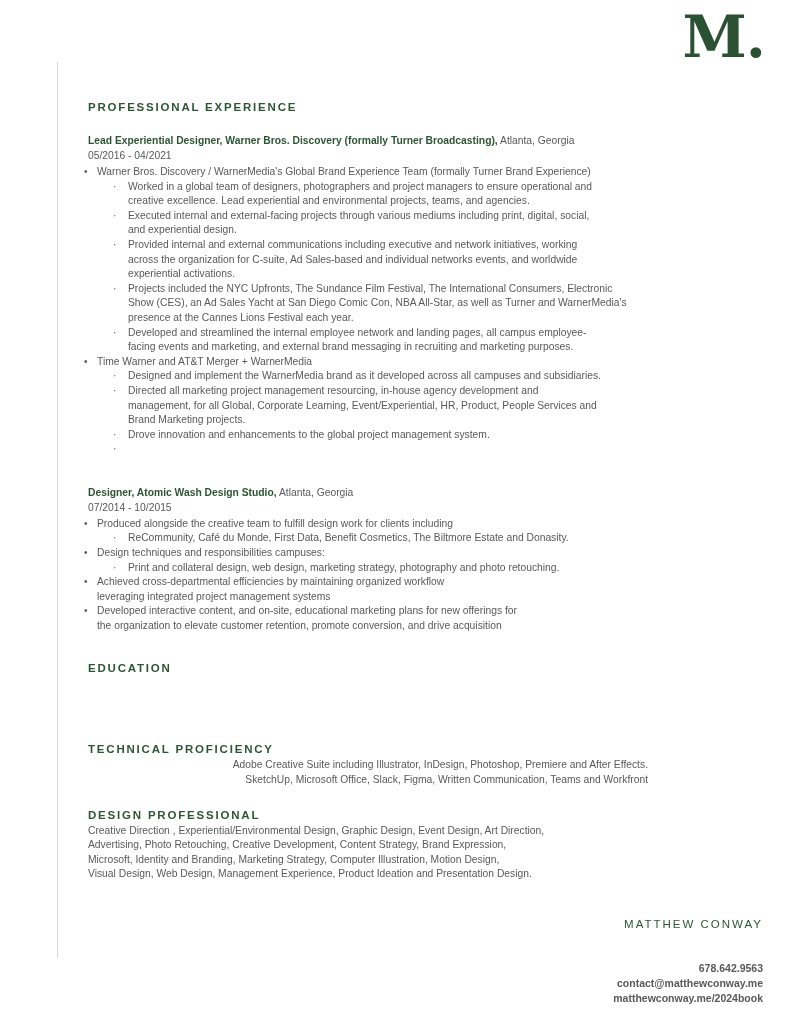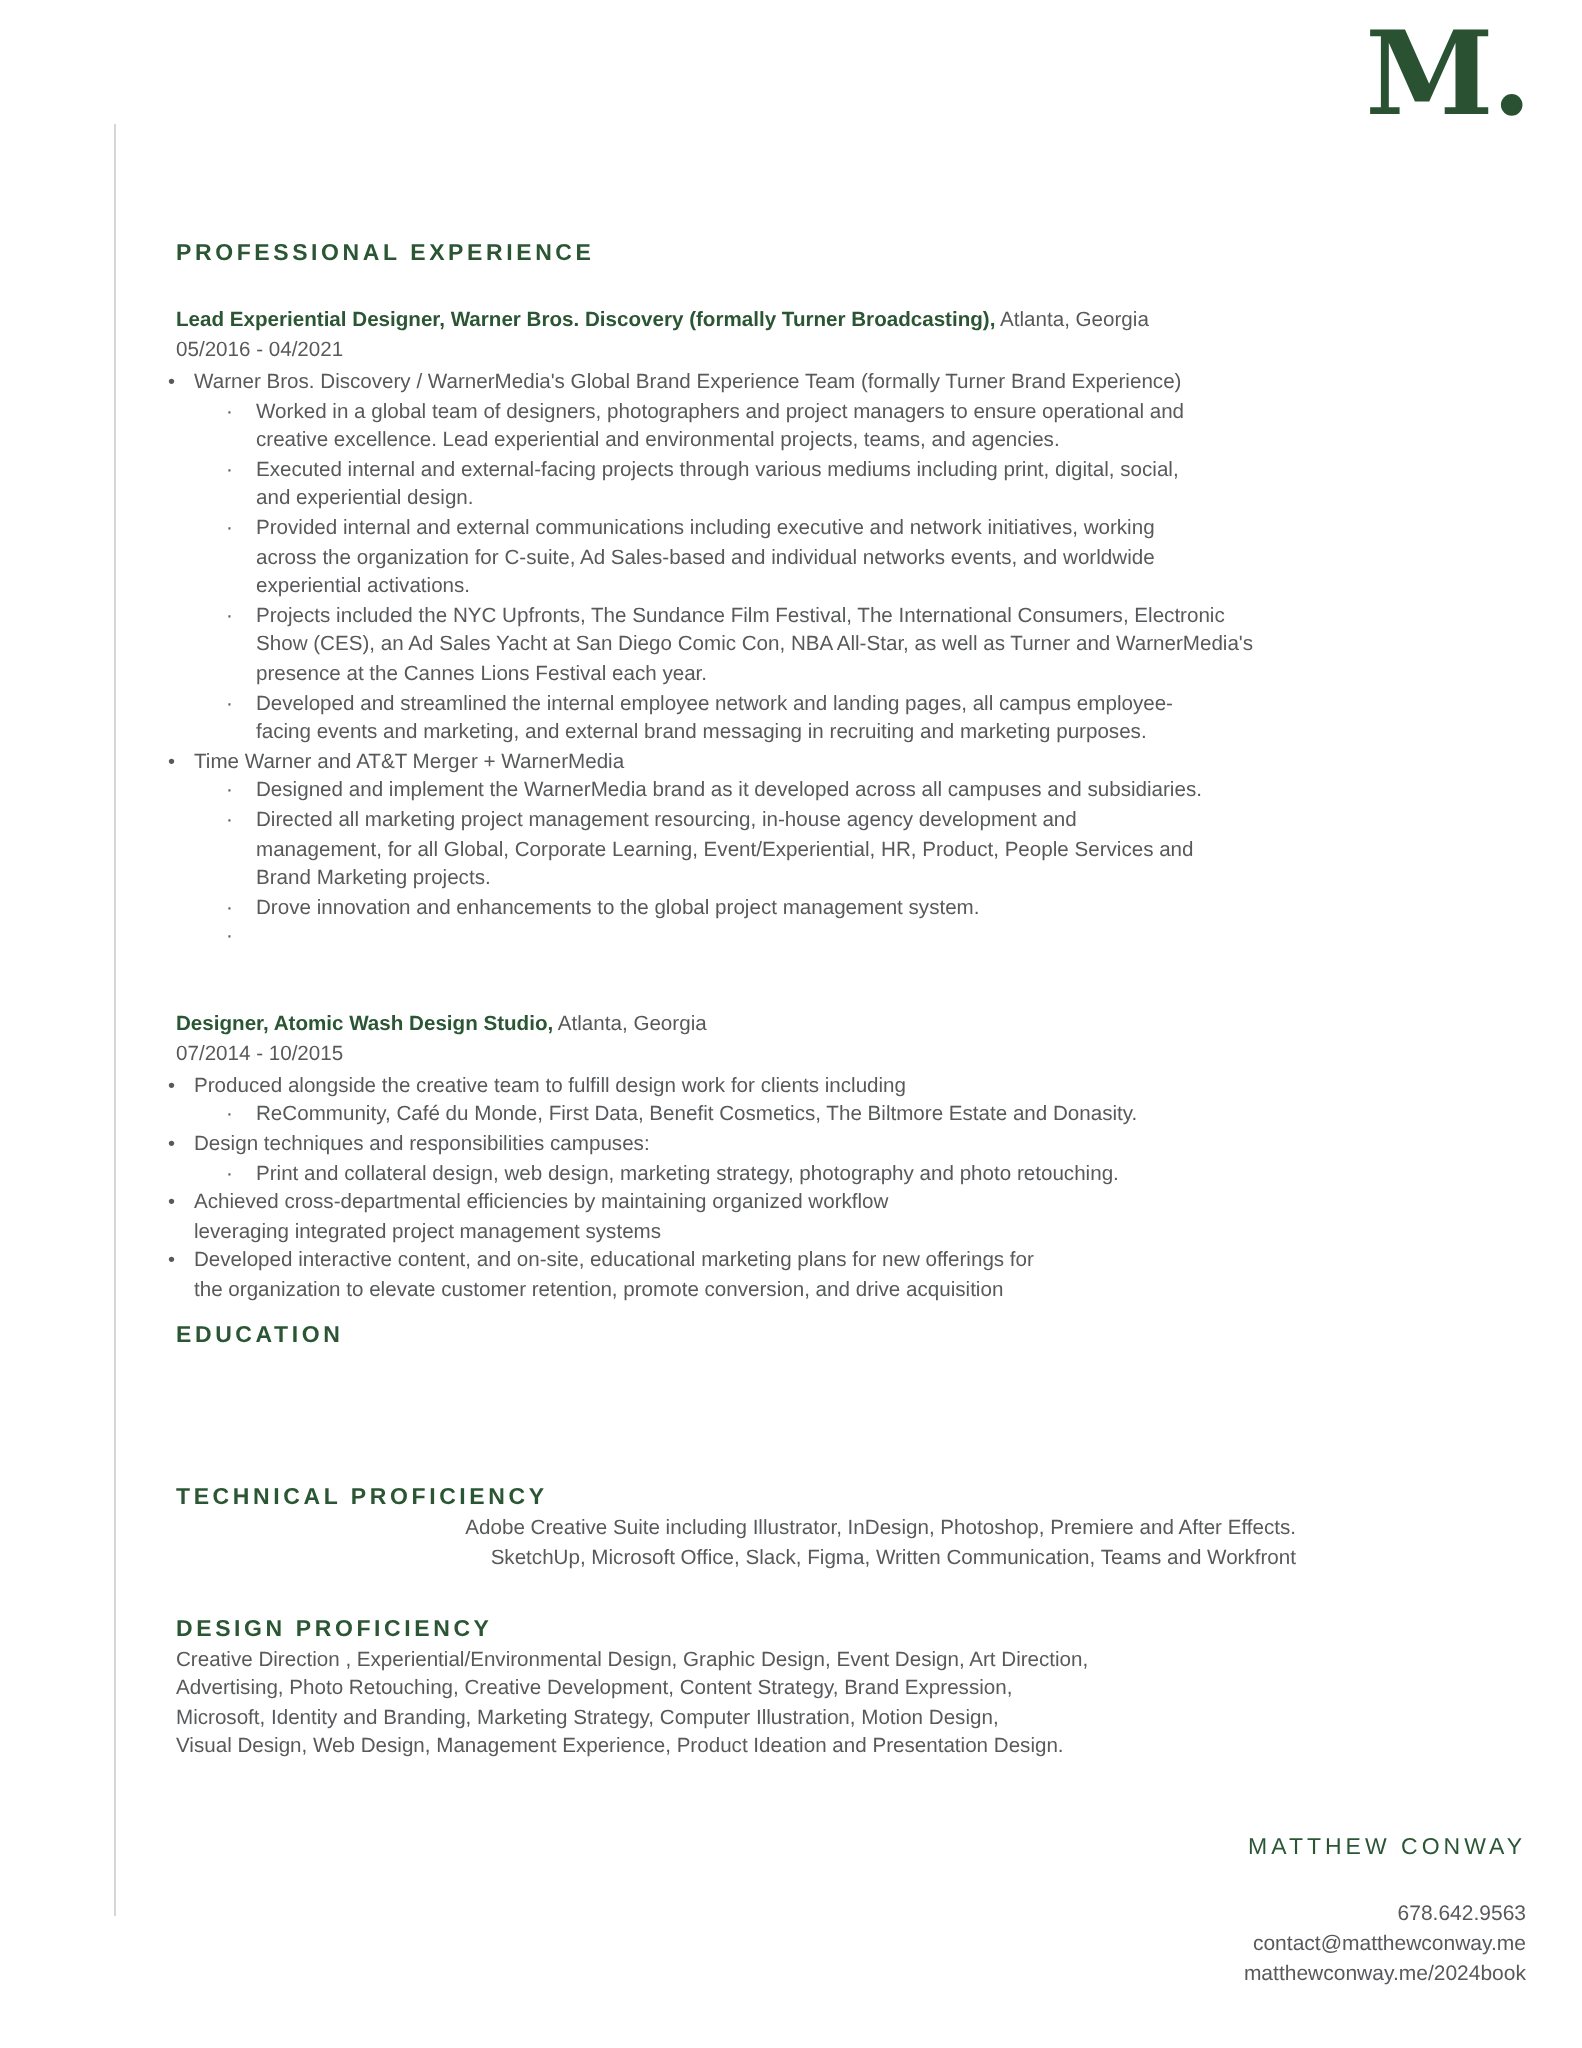--- a/index.html
+++ b/index.html
@@ -30,36 +30,36 @@
   .job-loc{color:#58595b;}
   .dates{line-height:15px;}
   .bullets{margin-top:2px;}
   .row{display:flex;line-height:14.6px;}
   .row.l1{margin-left:-4px;}
   .row.l1 .mk{flex:0 0 13px;font-size:10px;}
   .row.l2{margin-left:25px;}
   .row.l2 .mk{flex:0 0 15px;}
   .mk{color:#58595b;}
   .line{white-space:nowrap;}
-  #exp{top:120px;width:600px;}
+  #exp{top:100px;width:600px;}
   #edu{top:661px;width:560px;}
   #tech{top:742px;width:560px;}
   #design{top:808px;width:560px;}
   #edu .plines{margin-top:2px;line-height:14.5px;}
   #tech .plines{margin-top:1px;line-height:15px;text-align:right;}
   #design .plines{margin-top:2px;line-height:14.4px;}
   #footer{
     position:absolute;top:917px;right:28px;
     text-align:right;font-size:10.5px;
   }
   .footer-name{
     font-size:11.5px;font-weight:normal;letter-spacing:2px;
     color:#2b5634;line-height:14px;
   }
-  .contact{margin-top:19px;line-height:14.8px;color:#58595b;}
+  .contact{margin-top:30px;line-height:14.8px;color:#58595b;font-weight:bold;}
 </style>
 </head>
 <body>
 
 <div class="page">
   <div class="vline"></div>
   <div class="logo">M.</div>
 
   <section id="exp">
     <h2 class="sec-heading">PROFESSIONAL EXPERIENCE</h2>
@@ -195,21 +195,21 @@
 
   <section id="tech">
     <h2 class="sec-heading">TECHNICAL PROFICIENCY</h2>
     <div class="plines">
         <div class="line">Adobe Creative Suite including Illustrator, InDesign, Photoshop, Premiere and After Effects.</div>
         <div class="line">SketchUp, Microsoft Office, Slack, Figma, Written Communication, Teams and Workfront</div>
       </div>
   </section>
 
   <section id="design">
-    <h2 class="sec-heading">DESIGN PROFICIENCY</h2>
+    <h2 class="sec-heading">DESIGN PROFESSIONAL</h2>
     <div class="plines">
         <div class="line">Creative Direction , Experiential/Environmental Design, Graphic Design, Event Design, Art Direction,</div>
         <div class="line">Advertising, Photo Retouching, Creative Development, Content Strategy, Brand Expression,</div>
         <div class="line">Microsoft, Identity and Branding, Marketing Strategy, Computer Illustration, Motion Design,</div>
         <div class="line">Visual Design, Web Design, Management Experience, Product Ideation and Presentation Design.</div>
       </div>
   </section>
 
   <div id="footer">
     <div class="footer-name">MATTHEW CONWAY</div>

